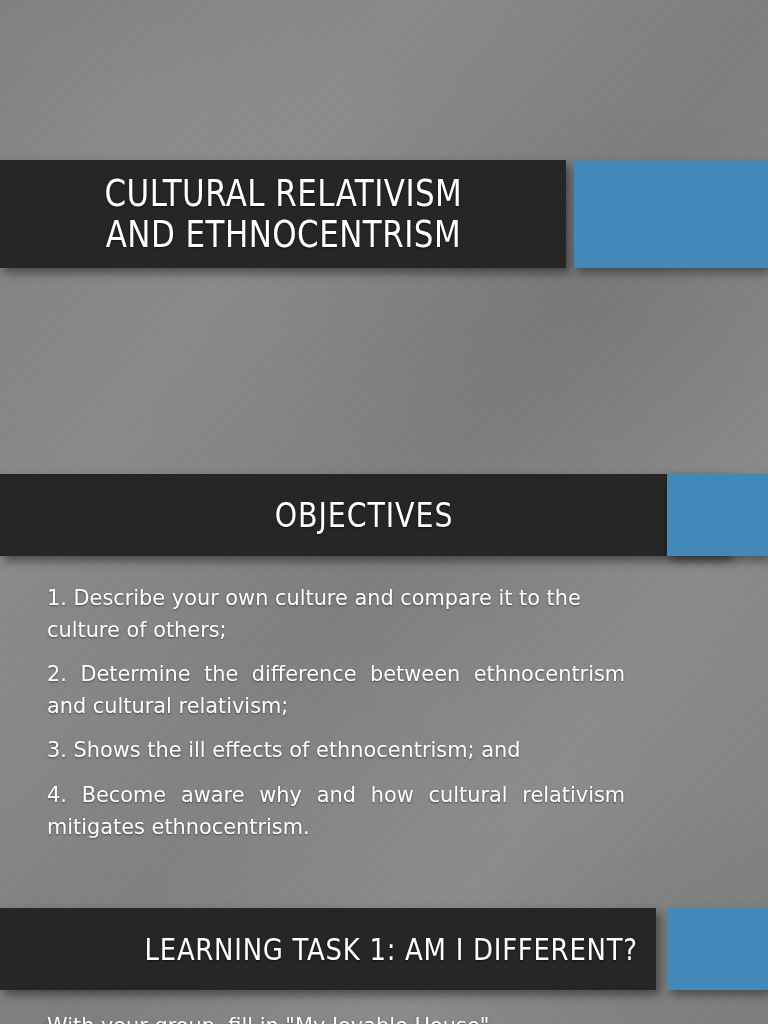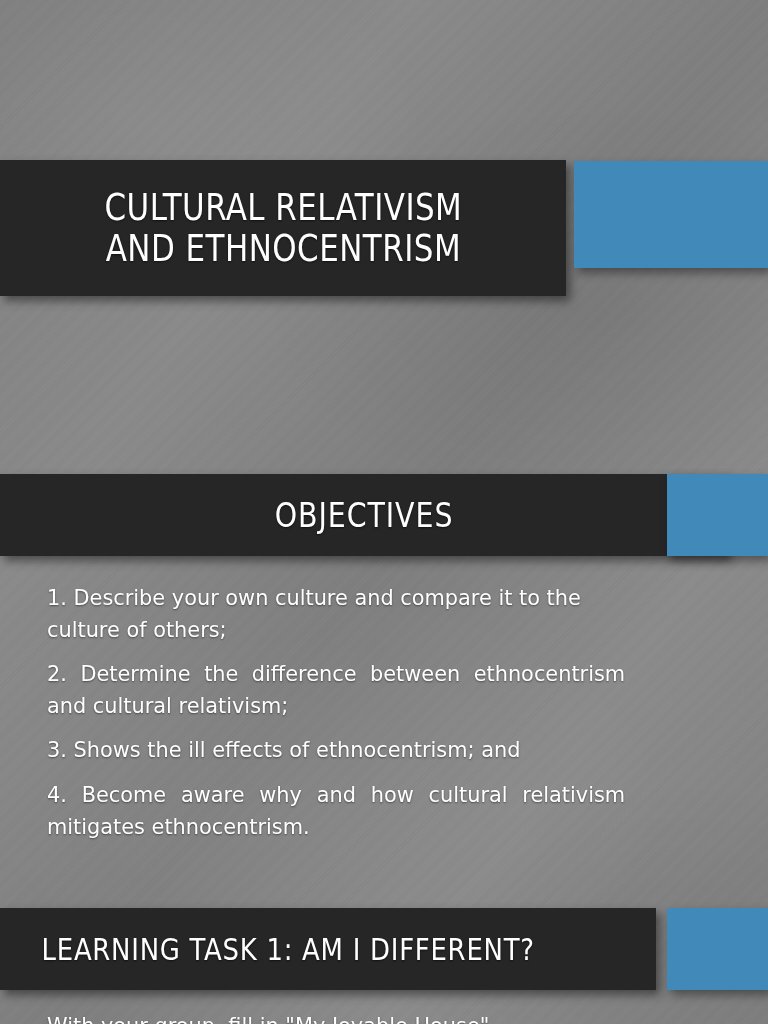--- a/index.html
+++ b/index.html
@@ -67,21 +67,21 @@
   }
 
   
   .accent {
     position: absolute;
     background: #4189b8;
     box-shadow: 4px 5px 9px rgba(0,0,0,0.40);
   }
 
   
-  #title-bar { left: 0; top: 160px; width: 566px; height: 136px; }
+  #title-bar { left: 0; top: 160px; width: 566px; height: 108px; }
   #title-bar .bar-text { font-size: 37px; }
   #title-accent { left: 574px; top: 161px; width: 194px; height: 107px; }
 
   
   #objectives-bar { left: 0; top: 474px; width: 728px; height: 82px; }
   #objectives-bar .bar-text { font-size: 34px; letter-spacing: 1px; }
   #objectives-accent { left: 667px; top: 474px; width: 101px; height: 82px; }
 
   .body-text {
     position: absolute;
@@ -95,21 +95,21 @@
     transform: scaleX(0.97);
     transform-origin: left top;
   }
   #objectives-list { top: 582px; }
   .objective-item { margin: 0 0 13px 0; }
   .objective-item.justify { text-align: justify; text-align-last: left; }
 
   
   #task-bar { left: 0; top: 908px; width: 656px; height: 82px; }
   #task-bar .bar-text { font-size: 31px; letter-spacing: 0.8px; text-align: left; }
-  #task-bar { justify-content: flex-start; padding-left: 23px; }
+  #task-bar { justify-content: flex-end; padding-left: 23px; }
   #task-accent { left: 667px; top: 908px; width: 101px; height: 82px; }
 
   #task-body { top: 1010px; }
   #task-body .objective-item { text-align: justify; text-align-last: left; margin: 0; }
 </style>
 </head>
 <body>
 
 <div class="page">
 

